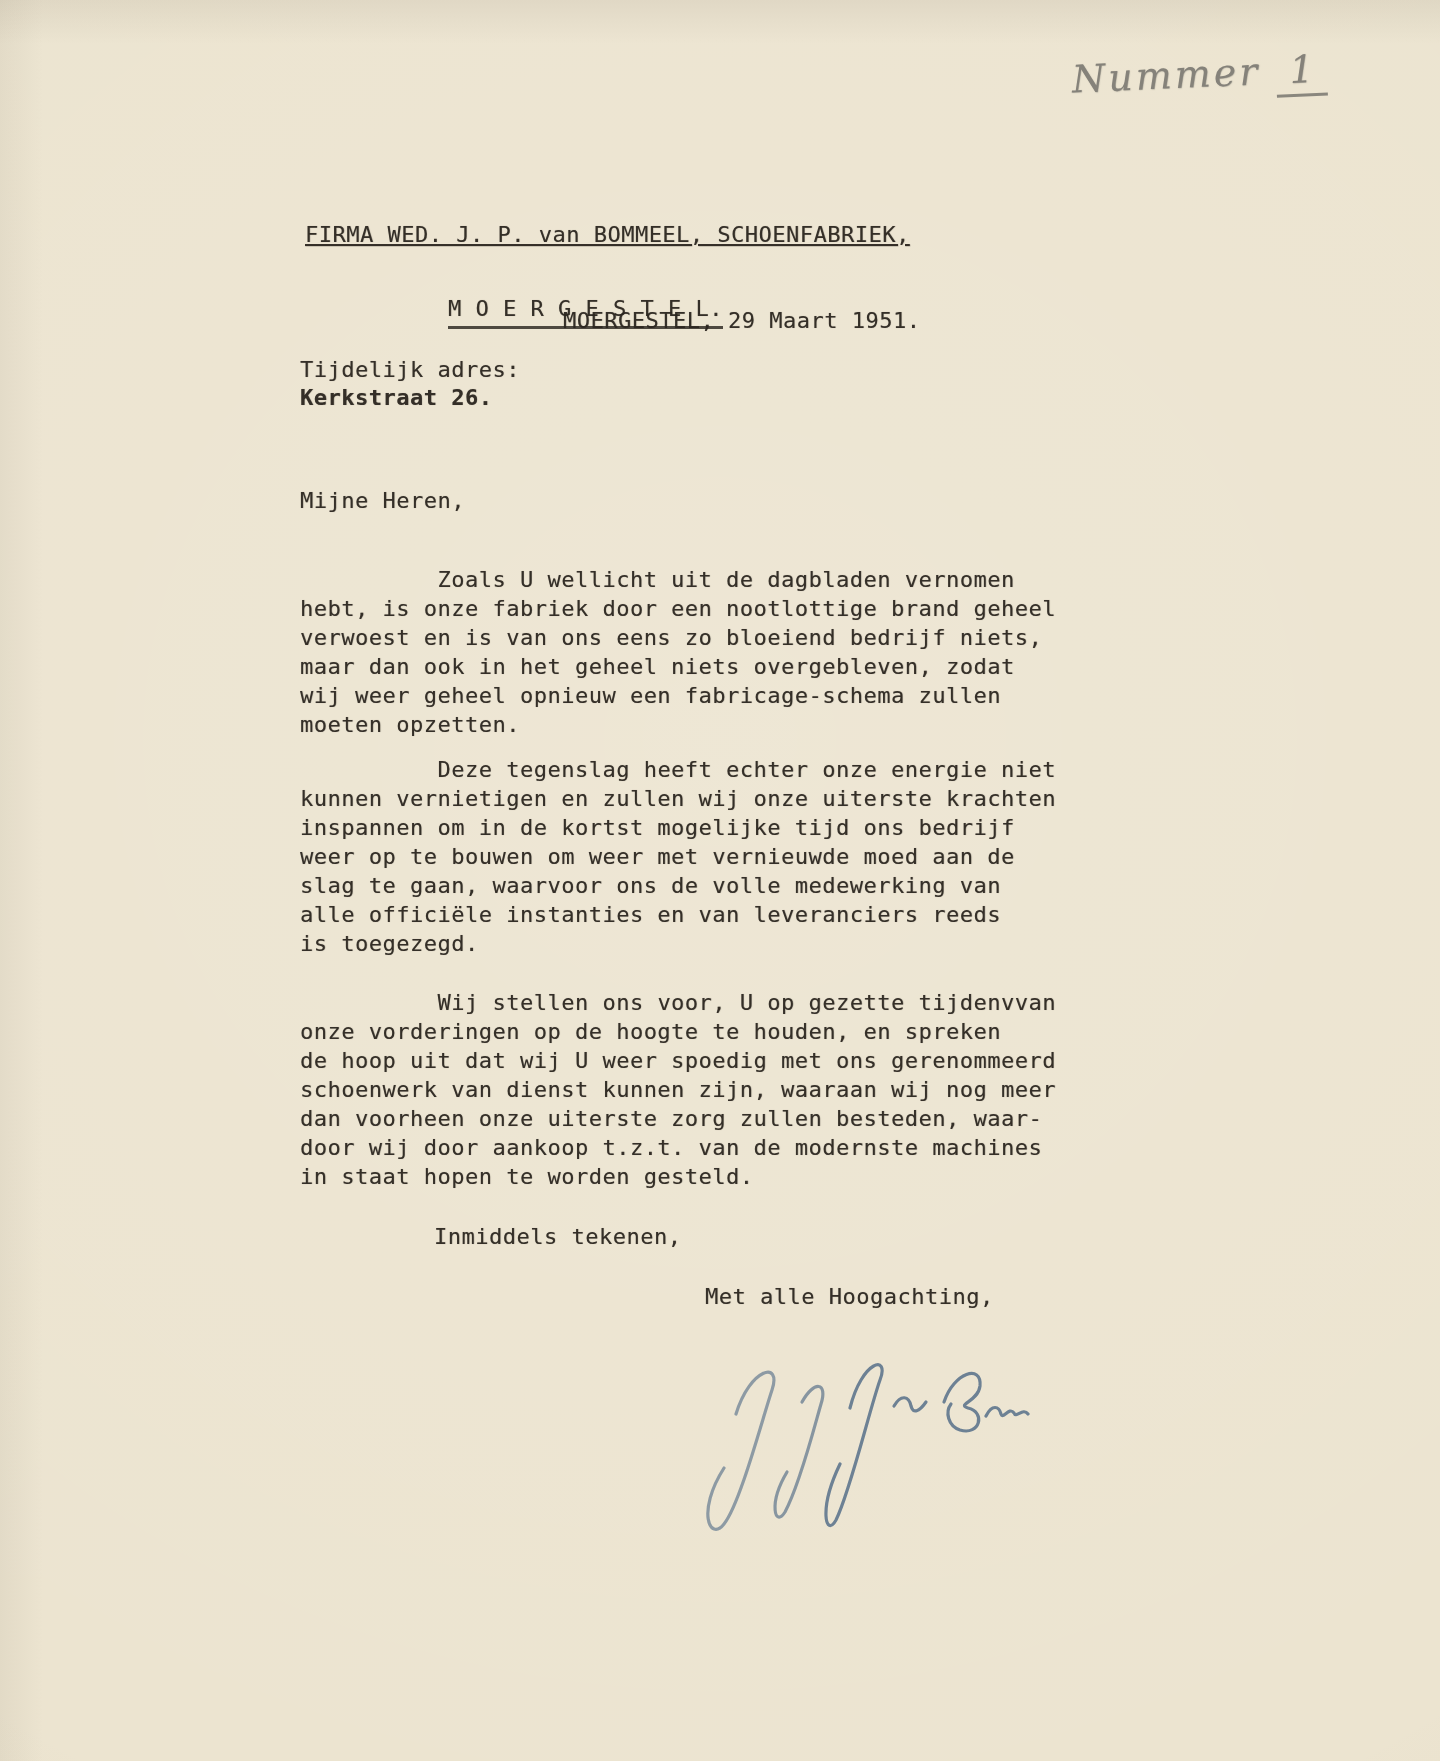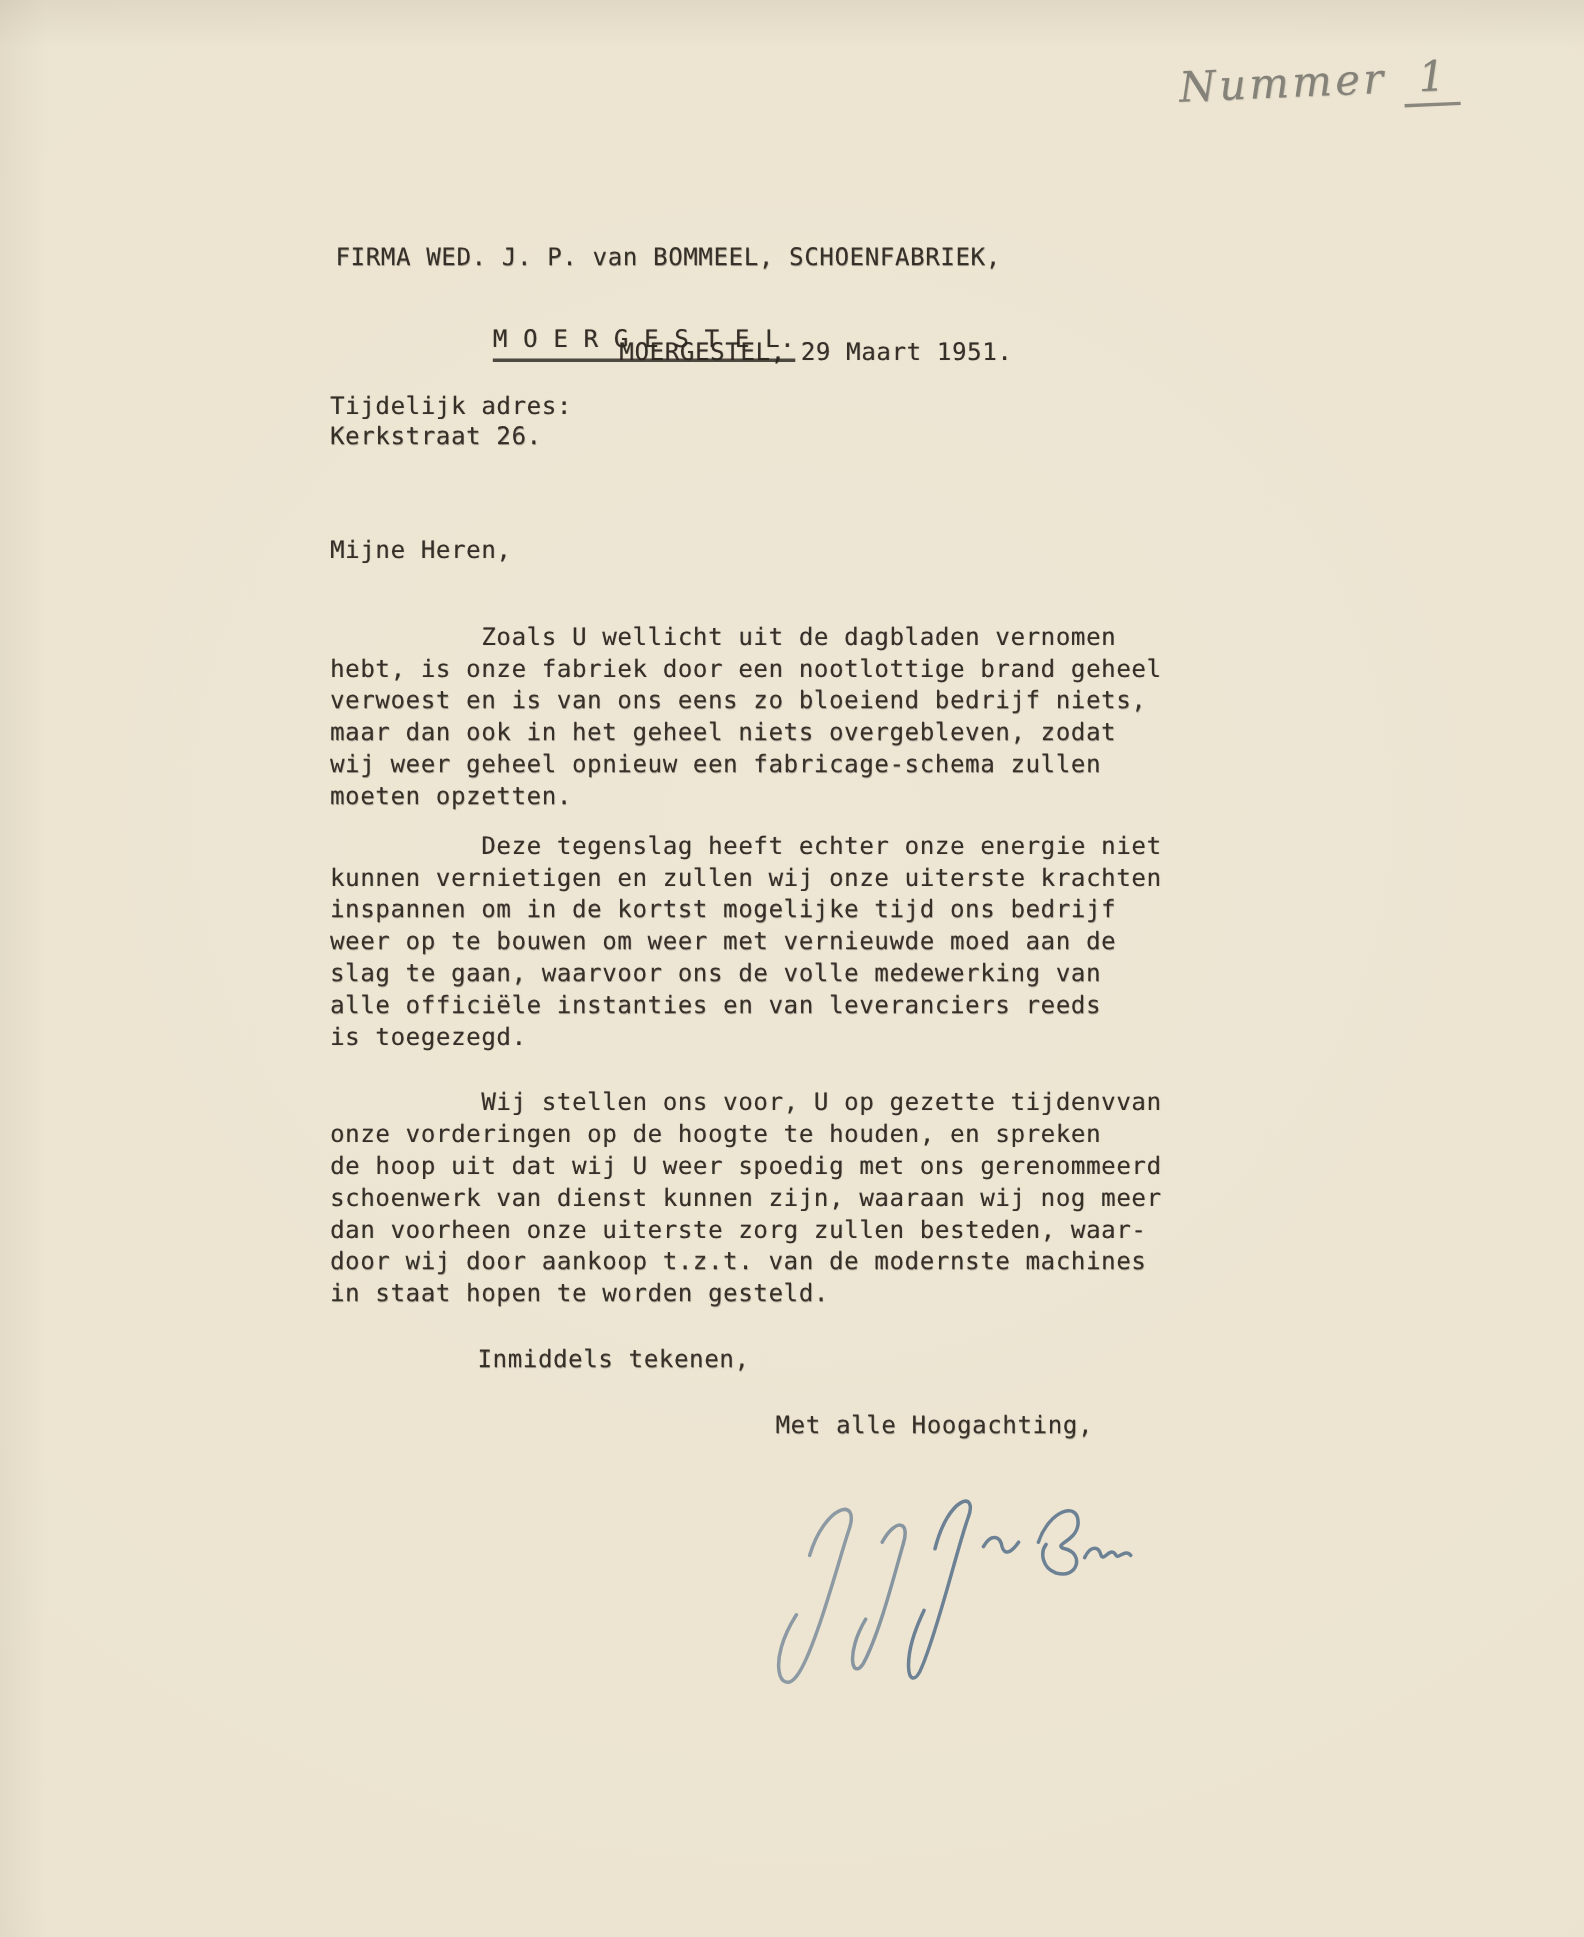--- a/index.html
+++ b/index.html
@@ -36,30 +36,30 @@
     font-size:38px;
     letter-spacing:3px;
     transform:rotate(-2.5deg);
     text-shadow:0.5px 0.5px 1px rgba(120,118,110,0.5);
   }
   .pencil .num{
     display:inline-block;
     padding:0 10px 2px 14px;
     border-bottom:3px solid #8a877e;
   }
-  .firm-line{top:220px;left:305px;}
+  .firm-line{top:220px;left:305px;text-decoration:underline;}
   .city-line{
     top:254px;left:448px;
     border-bottom:3px solid rgba(43,38,32,0.82);
     padding-bottom:3px;
     margin-top:40px;
   }
   .dateline{top:306px;left:563px;}
   .temp-label{top:355px;left:300px;}
-  .temp-value{top:383px;left:300px;}
+  .temp-value{top:383px;left:300px;font-weight:bold;}
   .salutation{top:486px;left:300px;}
   .para1{top:545px;left:300px;margin-top:20px;}
   .para2{top:755px;left:300px;}
   .para3{top:988px;left:300px;}
   .closing-line{top:1222px;left:434px;}
   .valediction{top:1282px;left:705px;}
   .signature-name{top:1338px;left:700px;}
   .signature-svg{
     position:absolute;
     top:1352px;left:688px;

